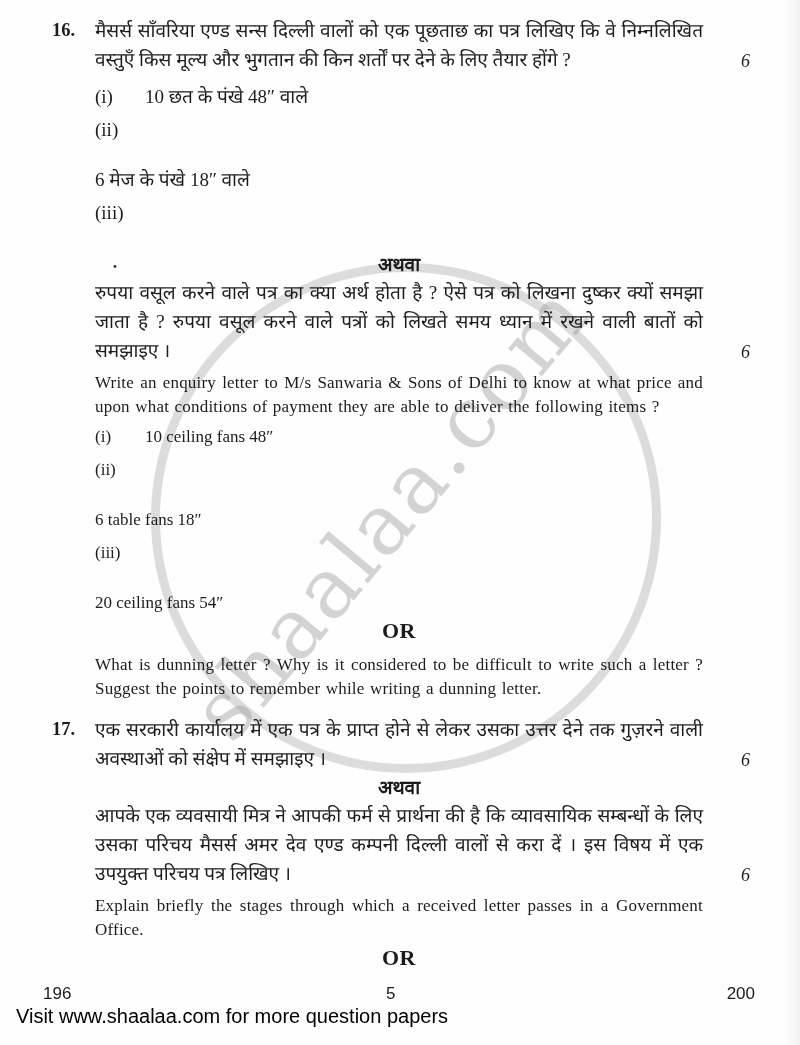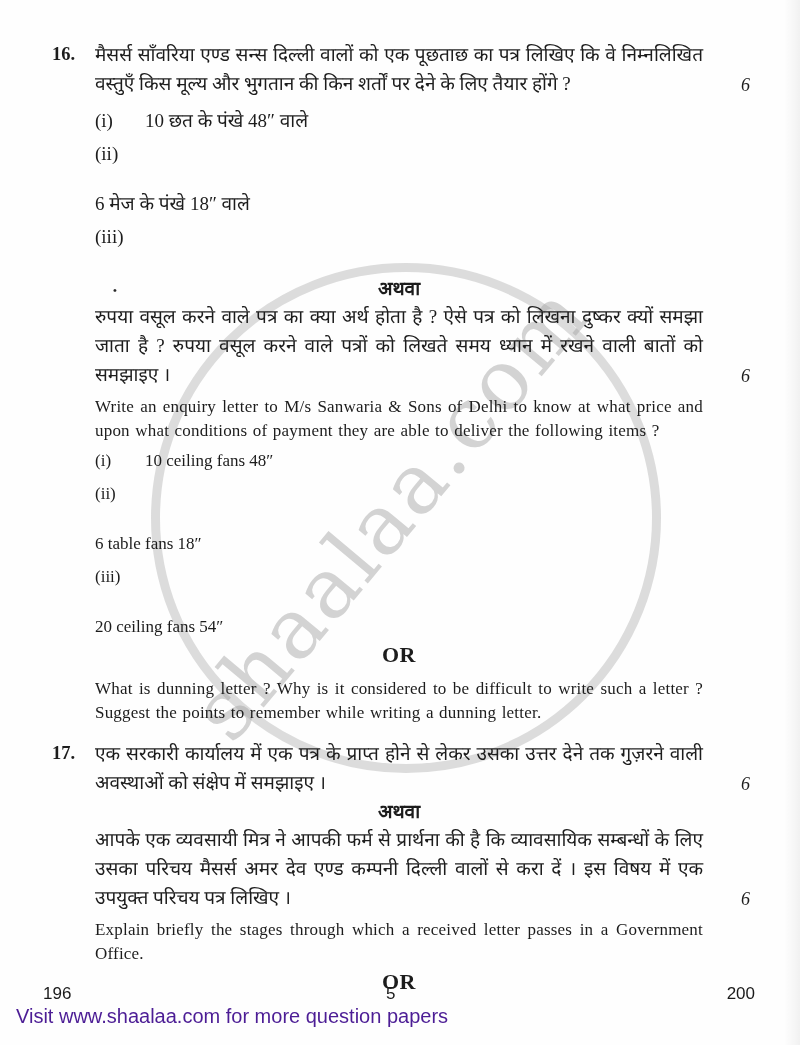--- a/index.html
+++ b/index.html
@@ -35,21 +35,21 @@
     transform: translate(-50%, -50%) rotate(-50deg);
     font-family: "DejaVu Serif", serif;
     font-size: 84px;
     letter-spacing: 3px;
     color: rgba(160,160,160,0.45);
     white-space: nowrap;
   }
   
   .content {
     position: relative; z-index: 1;
-    padding: 40px 50px 0 52px;
+    padding: 16px 50px 0 52px;
   }
   .question { display: flex; }
   .q17 { margin-top: 14px; }
   .qnum {
     width: 43px; flex: 0 0 43px;
     font-weight: bold; font-size: 18.5px; line-height: 29px;
   }
   .qbody { flex: 1; min-width: 0; }
 
   .para-row { display: flex; align-items: flex-end; justify-content: center; }
@@ -94,21 +94,21 @@
     font-family: "Liberation Sans", sans-serif;
     font-size: 17px; color: #1a1a1a;
   }
   .footer .fl { position: absolute; left: 43px; }
   .footer .fc { position: absolute; left: 386px; }
   .footer .fr { position: absolute; right: 45px; }
   .visit {
     position: absolute; z-index: 1;
     left: 16px; top: 1005px;
     font-family: "Liberation Sans", sans-serif;
-    font-size: 20px; color: #4c1d95;
+    font-size: 20px; color: #000000;
   }
 </style>
 </head>
 <body>
 
 <div class="sheet">
 
   <div class="watermark">
     <div class="wm-ring"></div>
     <div class="wm-text">shaalaa.com</div>

